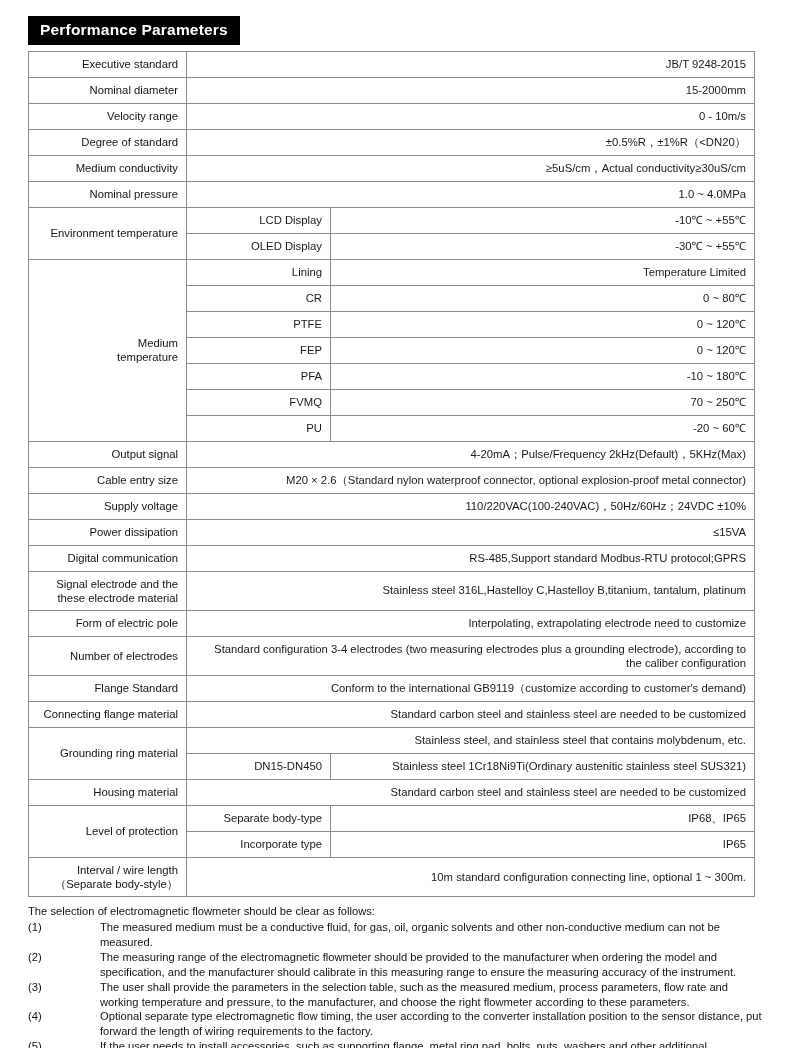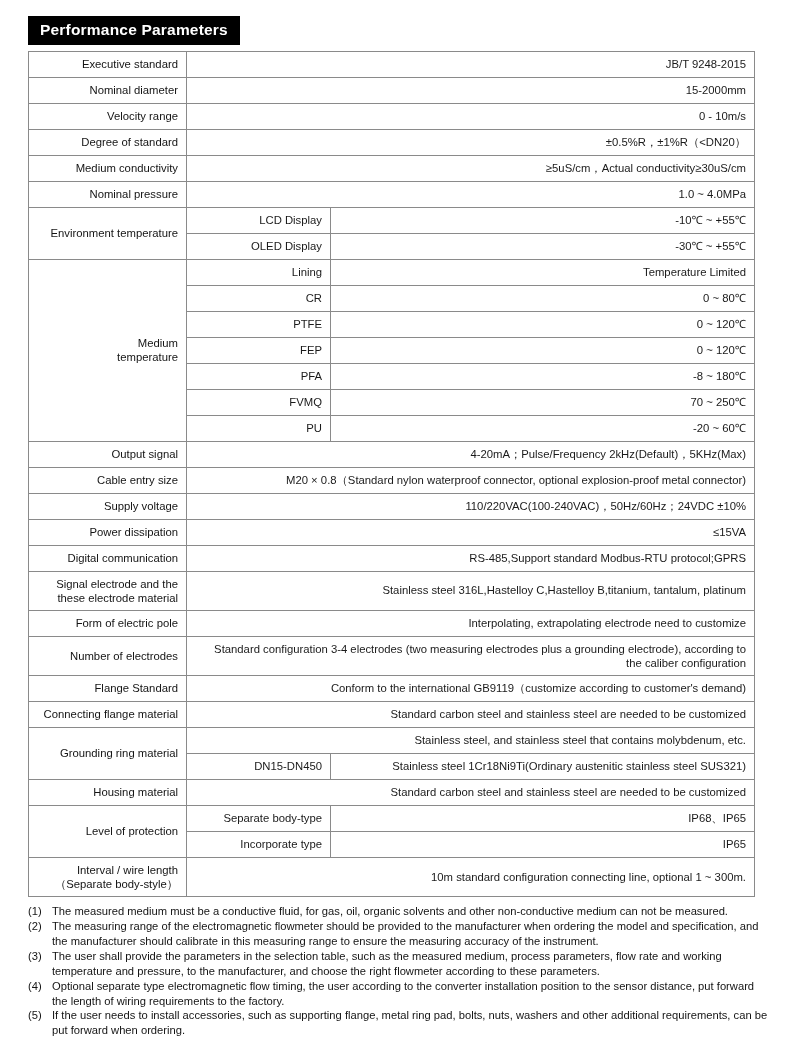--- a/index.html
+++ b/index.html
@@ -102,20 +102,21 @@
     align-items: flex-start;
     margin: 0;
   }
   .note-num {
     flex: 0 0 auto;
     width: 24px;
     text-align: left;
   }
   .note-text {
     flex: 1 1 auto;
+    margin-left: 48px;
   }
 </style>
 </head>
 <body>
 
 <div class="page">
 
   <div class="title-banner">Performance Parameters</div>
 
   <table class="spec">
@@ -176,38 +177,38 @@
       <tr class="r-sub">
         <td class="sublabel">PTFE</td>
         <td>0 ~ 120℃</td>
       </tr>
       <tr class="r-sub">
         <td class="sublabel">FEP</td>
         <td>0 ~ 120℃</td>
       </tr>
       <tr class="r-sub">
         <td class="sublabel">PFA</td>
-        <td>-8 ~ 180℃</td>
+        <td>-10 ~ 180℃</td>
       </tr>
       <tr class="r-sub">
         <td class="sublabel">FVMQ</td>
         <td>70 ~ 250℃</td>
       </tr>
       <tr class="r-sub">
         <td class="sublabel">PU</td>
         <td>-20 ~ 60℃</td>
       </tr>
 
       <tr class="r-std">
         <td class="label">Output signal</td>
         <td colspan="2">4-20mA；Pulse/Frequency 2kHz(Default)，5KHz(Max)</td>
       </tr>
       <tr class="r-std">
         <td class="label">Cable entry size</td>
-        <td colspan="2">M20 × 0.8（Standard nylon waterproof connector, optional explosion-proof metal connector)</td>
+        <td colspan="2">M20 × 2.6（Standard nylon waterproof connector, optional explosion-proof metal connector)</td>
       </tr>
       <tr class="r-std">
         <td class="label">Supply voltage</td>
         <td colspan="2">110/220VAC(100-240VAC)，50Hz/60Hz；24VDC ±10%</td>
       </tr>
       <tr class="r-std">
         <td class="label">Power dissipation</td>
         <td colspan="2">≤15VA</td>
       </tr>
       <tr class="r-std">
@@ -272,20 +273,21 @@
           <span>（Separate body-style）</span>
         </td>
         <td colspan="2">10m standard configuration connecting line, optional 1 ~ 300m.</td>
       </tr>
 
     </tbody>
   </table>
 
   
   <div class="notes">
+    <p class="intro">The selection of electromagnetic flowmeter should be clear as follows:</p>
 
     <div class="note-item">
       <span class="note-num">(1)</span>
       <span class="note-text">The measured medium must be a conductive fluid, for gas, oil, organic solvents and other non-conductive medium can not be measured.</span>
     </div>
     <div class="note-item">
       <span class="note-num">(2)</span>
       <span class="note-text">The measuring range of the electromagnetic flowmeter should be provided to the manufacturer when ordering the model and specification, and the manufacturer should calibrate in this measuring range to ensure the measuring accuracy of the instrument.</span>
     </div>
     <div class="note-item">

